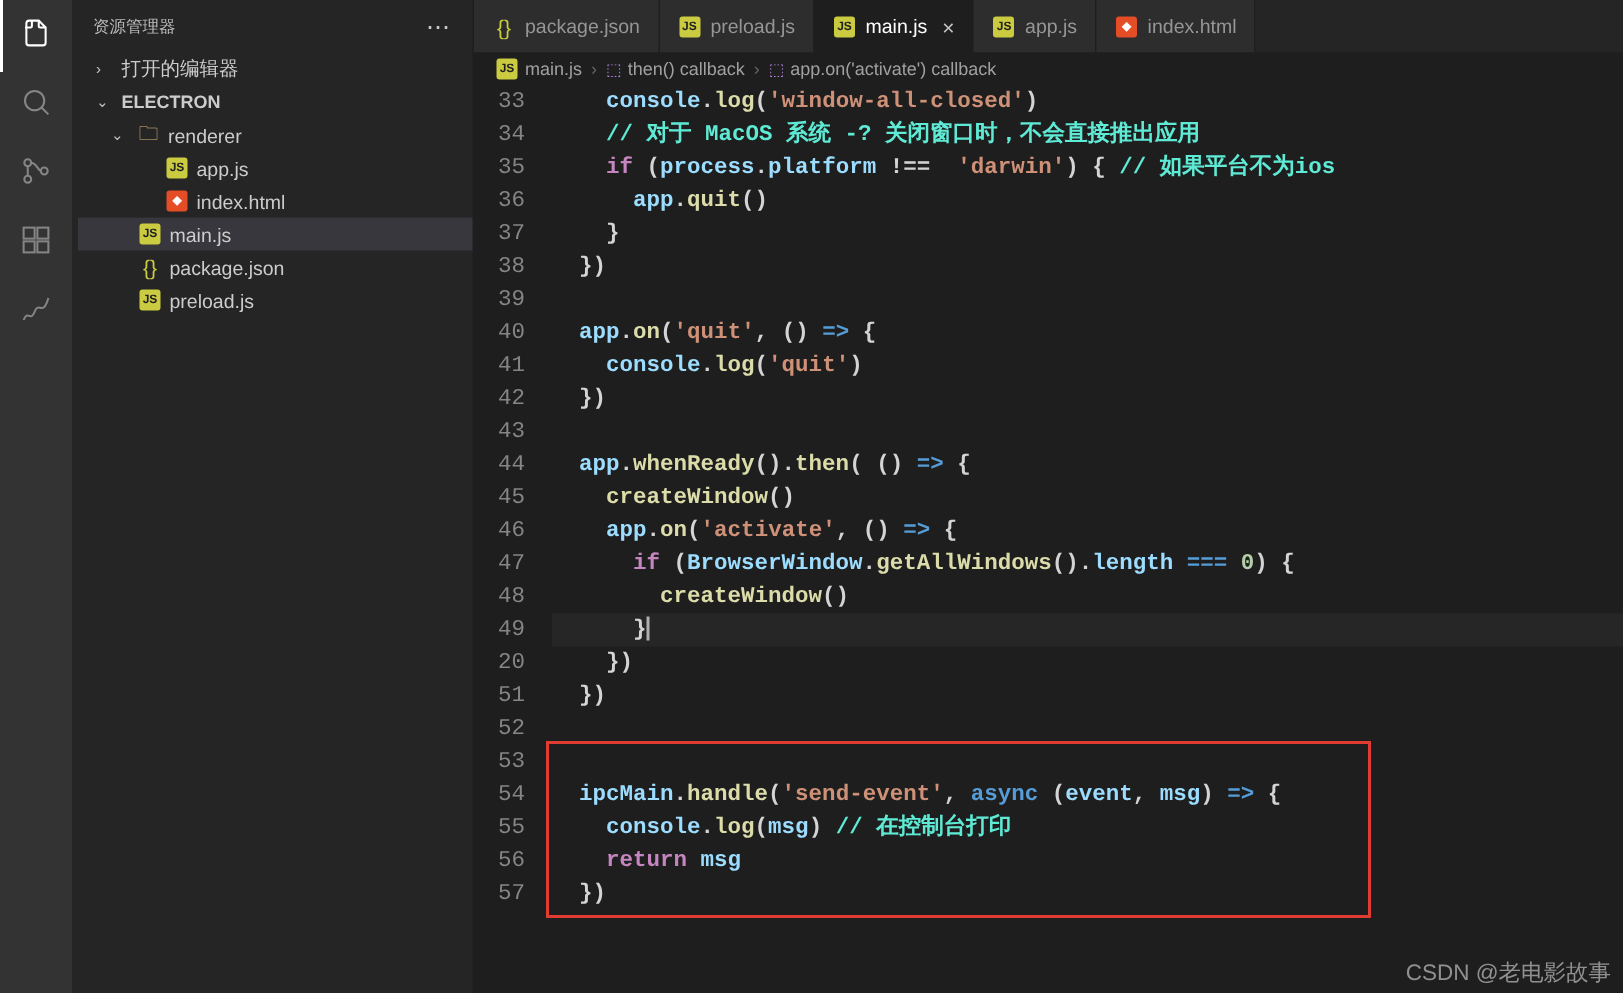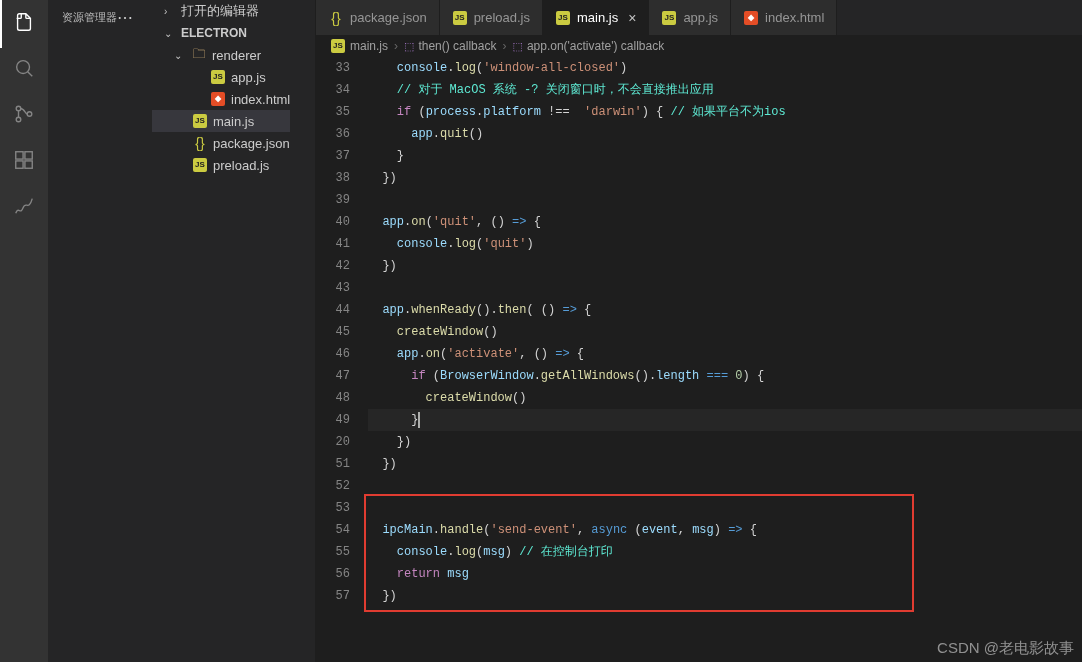--- a/index.html
+++ b/index.html
@@ -27,21 +27,21 @@
     display: flex; align-items: center; justify-content: center;
     color: #858585;
     cursor: pointer;
   }
   .activity-item.active { color: #fff; }
   .activity-border { position: absolute; left:0; top:0; width:2px; height:48px; background:#fff;}
   .sidebar {
     width: 268px;
     background: #252526;
     display: flex;
-    flex-direction: row;
+    flex-direction: column;
     border-right: 1px solid #1e1e1e;
   }
   .sidebar-header {
     height: 35px;
     display: flex;
     align-items: center;
     padding: 0 14px;
     font-size: 11px;
     color: #bbbbbb;
     justify-content: space-between;
@@ -103,38 +103,39 @@
     color: #a0a0a0;
     font-size: 12px;
     gap:4px;
   }
   .breadcrumbs .sep { color:#666; padding:0 2px;}
 
   .editor {
     flex:1;
     display:flex;
     font-family: "Consolas","Courier New",monospace;
-    font-size: 12px;
+    font-size: 15px;
     line-height: 22px;
     position:relative;
     overflow:hidden;
   }
   .gutter {
     width: 52px;
     text-align:right;
     color: #858585;
     padding-right: 18px;
     user-select:none;
   }
   .gutter div { height:22px; }
   .code {
     flex:1;
     white-space: pre;
     color: #d4d4d4;
     position:relative;
+    font-weight:bold;
   }
   .code-line { height:22px; }
   .highlight-box {
     position:absolute;
     border: 2px solid #e03c31;
     pointer-events:none;
   }
   .cursor-line { background: rgba(255,255,255,0.04);}
   .cur {
     display:inline-block; width:2px; height:16px; background:#aeafad; vertical-align:middle;

